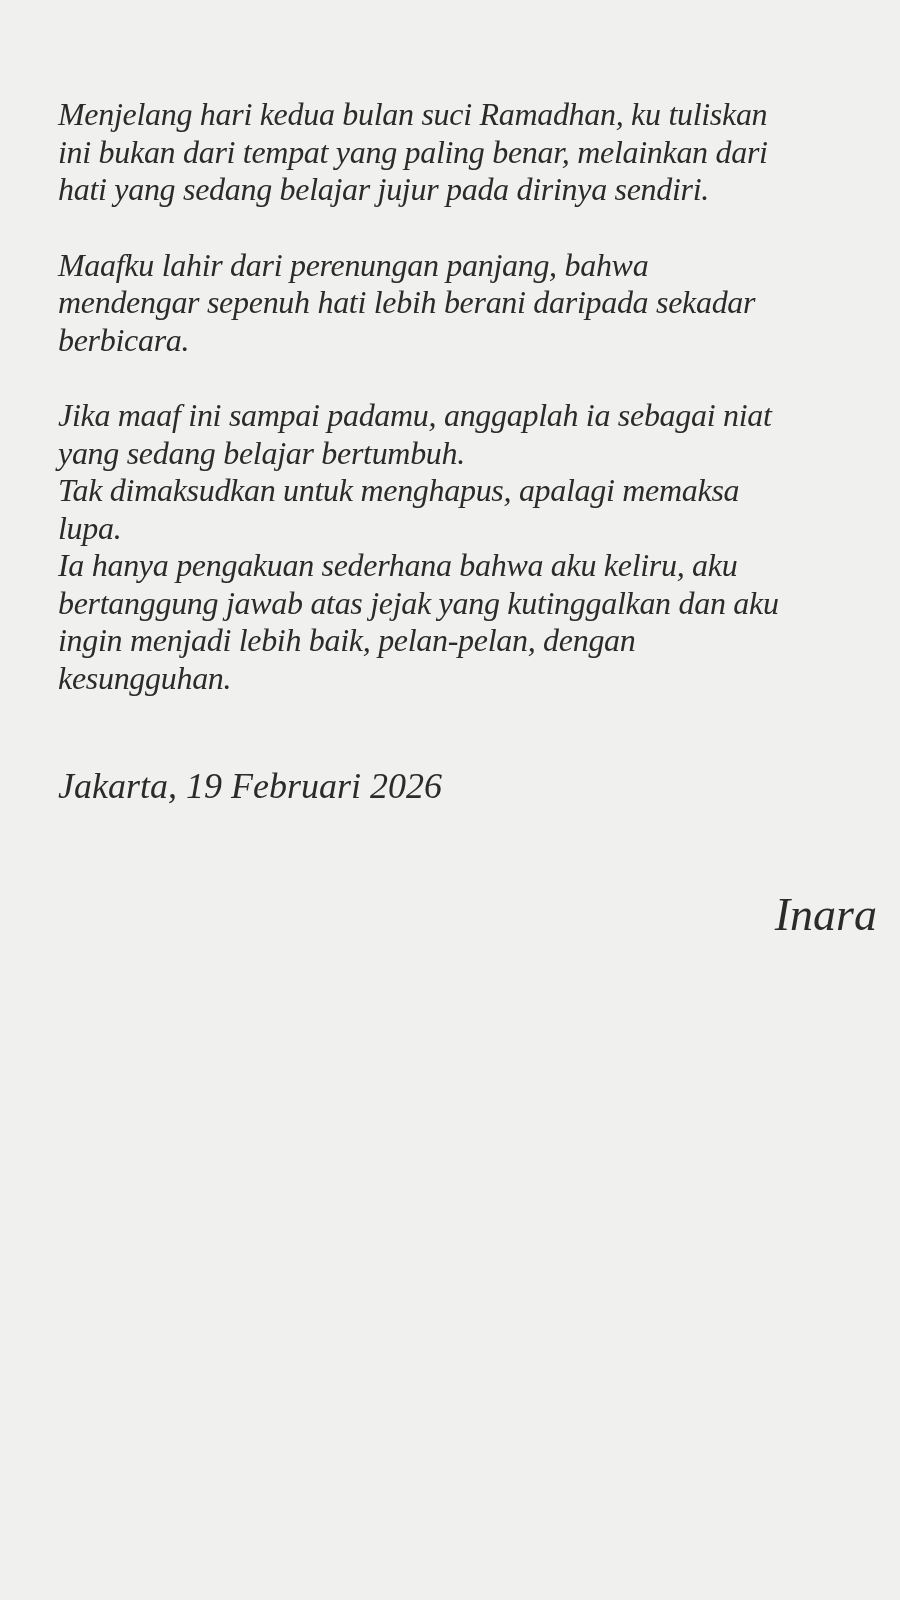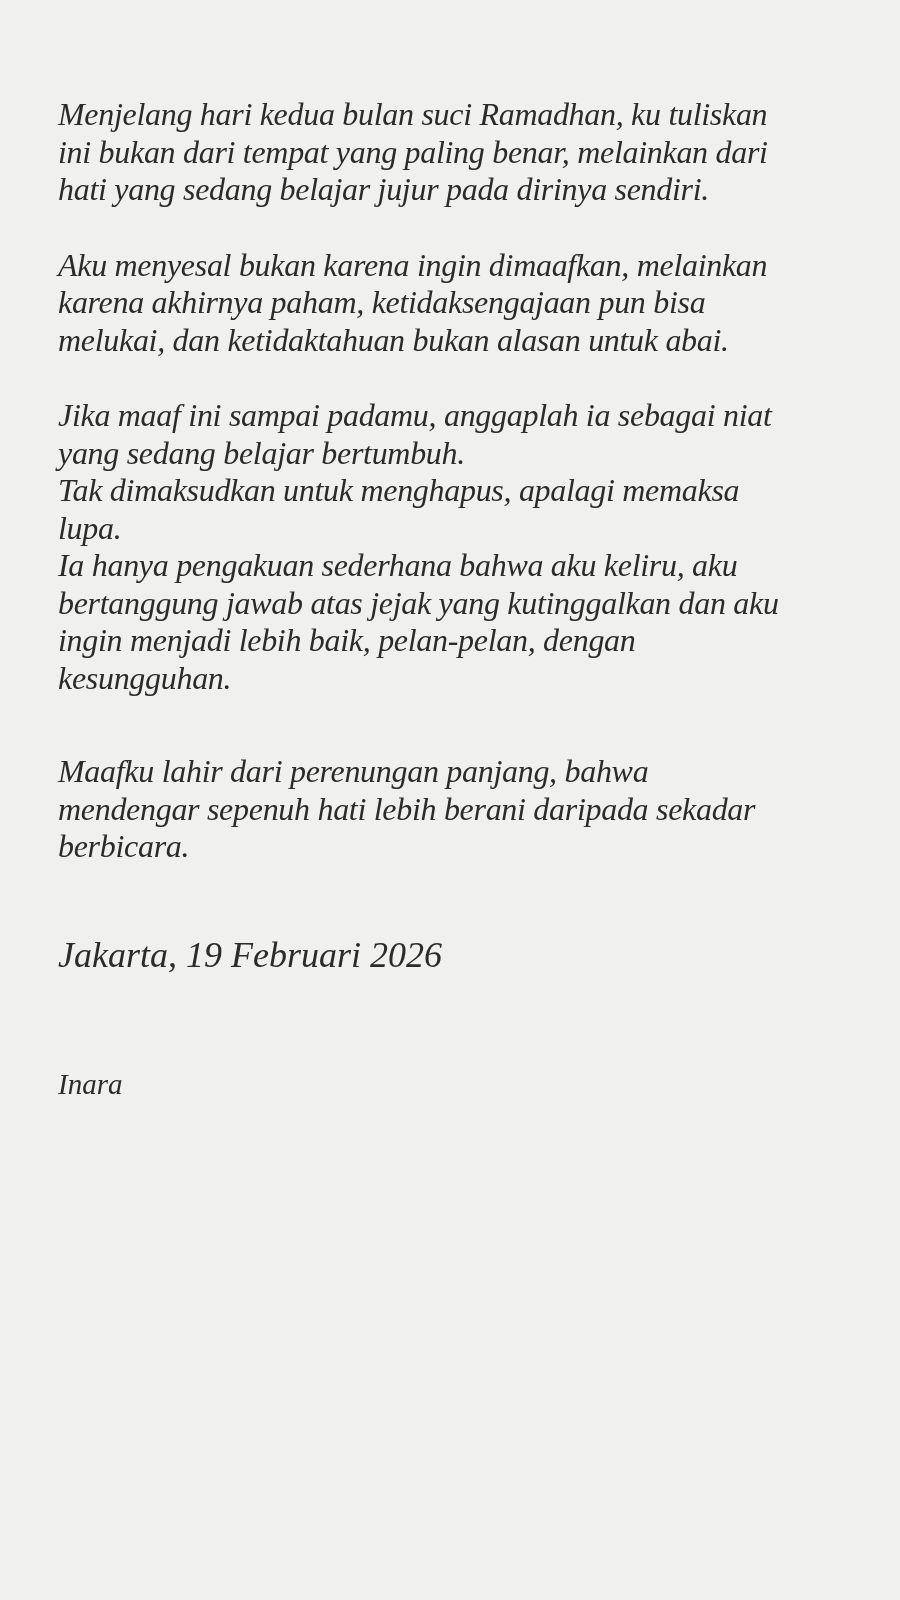--- a/index.html
+++ b/index.html
@@ -33,41 +33,39 @@
   }
   .dateline {
     margin: 68px 0 0 0;
     font-size: 36px;
     line-height: 42px;
     text-align: left;
     white-space: pre-line;
   }
   .signature {
     margin: 86px 0 0 0;
-    font-size: 29px;
+    font-size: 46px;
     line-height: 44px;
+    text-align: right;
     white-space: pre-line;
   }
 </style>
 </head>
 <body>
 
 <div class="page">
   <p class="para">Menjelang hari kedua bulan suci Ramadhan, ku tuliskan
 ini bukan dari tempat yang paling benar, melainkan dari
 hati yang sedang belajar jujur pada dirinya sendiri.</p>
-  <p class="para">Aku menyesal bukan karena ingin dimaafkan, melainkan
-karena akhirnya paham, ketidaksengajaan pun bisa
-melukai, dan ketidaktahuan bukan alasan untuk abai.</p>
+  <p class="para">Maafku lahir dari perenungan panjang, bahwa
+mendengar sepenuh hati lebih berani daripada sekadar
+berbicara.</p>
   <p class="para gap-lg">Jika maaf ini sampai padamu, anggaplah ia sebagai niat
 yang sedang belajar bertumbuh.
 Tak dimaksudkan untuk menghapus, apalagi memaksa
 lupa.
 Ia hanya pengakuan sederhana bahwa aku keliru, aku
 bertanggung jawab atas jejak yang kutinggalkan dan aku
 ingin menjadi lebih baik, pelan-pelan, dengan
 kesungguhan.</p>
-  <p class="para">Maafku lahir dari perenungan panjang, bahwa
-mendengar sepenuh hati lebih berani daripada sekadar
-berbicara.</p>
   <p class="dateline">Jakarta, 19 Februari 2026</p>
   <p class="signature">Inara</p>
 </div>
 
 </body></html>

